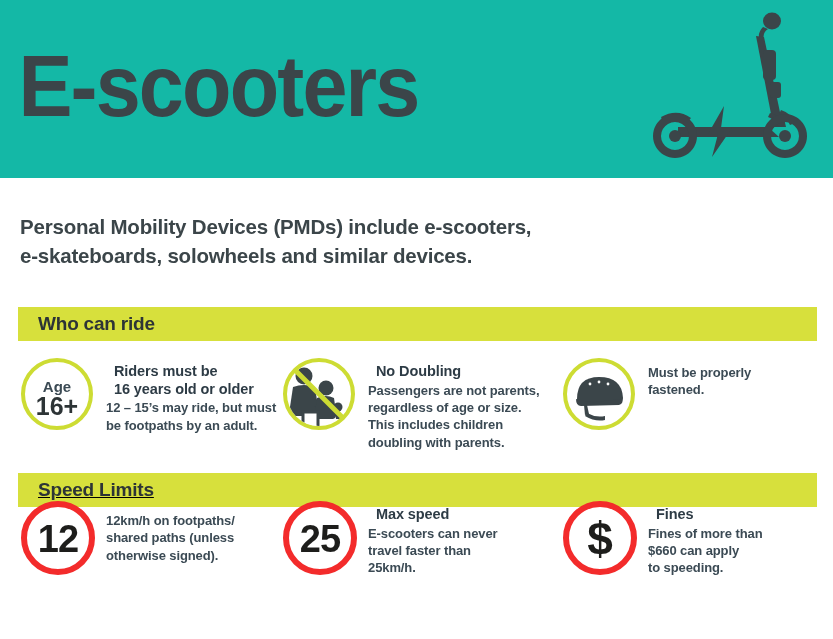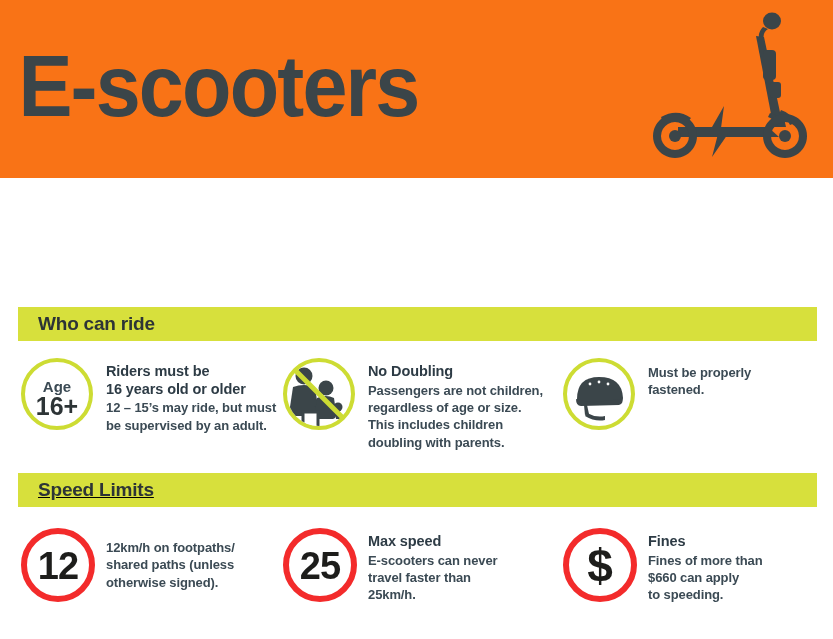--- a/index.html
+++ b/index.html
@@ -7,21 +7,21 @@
     width:833px; height:639px;
     background:#ffffff;
     font-family:"Liberation Sans", sans-serif;
     overflow:hidden;
   }
   .page { position:relative; width:833px; height:639px; background:#fff; }
 
   
   .banner {
     position:absolute; left:0; top:0; width:833px; height:178px;
-    background:#f97316;
+    background:#14b8a6;
     display:flex; align-items:center; justify-content:space-between;
   }
   .banner-title {
     font-size:88px; line-height:1;
     font-weight:700;
     color:#3b4549;
     letter-spacing:-2px;
     padding-left:20px;
     margin-top:-6px;
     font-family:"Liberation Sans", sans-serif;
@@ -49,21 +49,21 @@
     padding-left:20px;
     font-size:19px; font-weight:700; color:#2d3436;
     letter-spacing:-0.2px;
   }
   #bar-who  { top:307px; }
   #bar-speed{ top:473px;text-decoration:underline; }
 
   
   .row { position:absolute; left:0; width:833px; display:flex; }
   #row-who   { top:355px; }
-  #row-speed { top:525px; }
+  #row-speed { top:498px; }
 
   .item { display:flex; align-items:flex-start; }
   .item.c1 { width:280px; padding-left:18px; }
   .item.c2 { width:280px; padding-left:0px; }
   .item.c3 { width:273px; padding-left:0px; }
 
   .badge-wrap { flex:0 0 auto; width:78px; height:78px; position:relative; }
   .badge-wrap svg { display:block; }
 
   .item-text { padding-left:10px; padding-top:8px; }
@@ -72,21 +72,21 @@
     font-weight:700; color:#2d3b45;
     letter-spacing:-0.1px;
   }
   .item-body {
     font-size:13px; line-height:1.33;
     font-weight:600; color:#3b4a54;
     letter-spacing:-0.1px;
     margin-top:1px;
   }
   .item-body .l { display:block; }
-  .item-head .l { display:block; }
+  .item-head .l { display:block;margin-left:8px; }
 </style>
 </head>
 <body>
 
 <div class="page">
 
   <div class="banner">
     <div class="banner-title">E-scooters</div>
     <div class="banner-icon">
       <svg width="165" height="150" viewBox="0 0 165 150" aria-hidden="true">
@@ -116,20 +116,24 @@
 
           <path d="M135 104 a22 22 0 1 0 0.01 0 z M135 112 a14 14 0 1 1 -0.01 0 z"></path>
           <circle cx="135" cy="126" r="6"></circle>
 
           <path d="M74 96 L58 124 L68 124 L62 147 L82 118 L71 118 Z"></path>
         </g>
       </svg>
     </div>
   </div>
 
+  <div class="subtitle">
+    <span class="subtitle-line">Personal Mobility Devices (PMDs) include e-scooters,</span>
+    <span class="subtitle-line">e-skateboards, solowheels and similar devices.</span>
+  </div>
 
   <div class="section-bar" id="bar-who">
     <span class="section-title">Who can ride</span>
   </div>
 
   <div class="row" id="row-who">
 
     <div class="item c1">
       <div class="badge-wrap">
         <svg width="78" height="78" viewBox="0 0 78 78">
@@ -138,21 +142,21 @@
           <text x="39" y="60" text-anchor="middle" font-family="Liberation Sans, sans-serif" font-size="25" font-weight="700" fill="#2d3436">16+</text>
         </svg>
       </div>
       <div class="item-text">
         <div class="item-head">
           <span class="l">Riders must be</span>
           <span class="l">16 years old or older</span>
         </div>
         <div class="item-body">
           <span class="l">12 – 15’s may ride, but must</span>
-          <span class="l">be supervised by an adult.</span>
+          <span class="l">be footpaths by an adult.</span>
         </div>
       </div>
     </div>
 
     <div class="item c2">
       <div class="badge-wrap">
         <svg width="78" height="78" viewBox="0 0 78 78">
           <circle cx="39" cy="39" r="34" fill="#ffffff" stroke="#cddc33" stroke-width="4"></circle>
           <g fill="#3b4549" clip-path="url(#cp-nodbl)">
             <clipPath id="cp-nodbl">
@@ -176,21 +180,21 @@
           </g>
 
           <line x1="15" y1="15" x2="63" y2="63" stroke="#cddc33" stroke-width="5"></line>
         </svg>
       </div>
       <div class="item-text">
         <div class="item-head">
           <span class="l">No Doubling</span>
         </div>
         <div class="item-body">
-          <span class="l">Passengers are not children,</span>
+          <span class="l">Passengers are not parents,</span>
           <span class="l">regardless of age or size.</span>
           <span class="l">This includes children</span>
           <span class="l">doubling with parents.</span>
         </div>
       </div>
     </div>
 
     <div class="item c3">
       <div class="badge-wrap">
         <svg width="78" height="78" viewBox="0 0 78 78">

